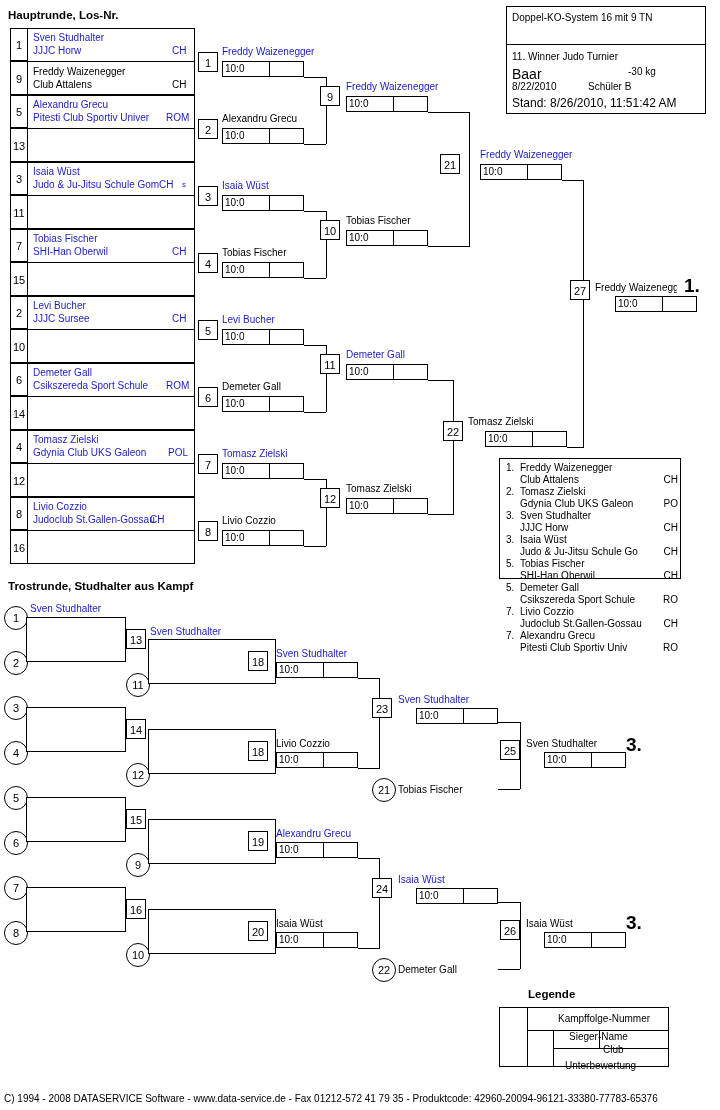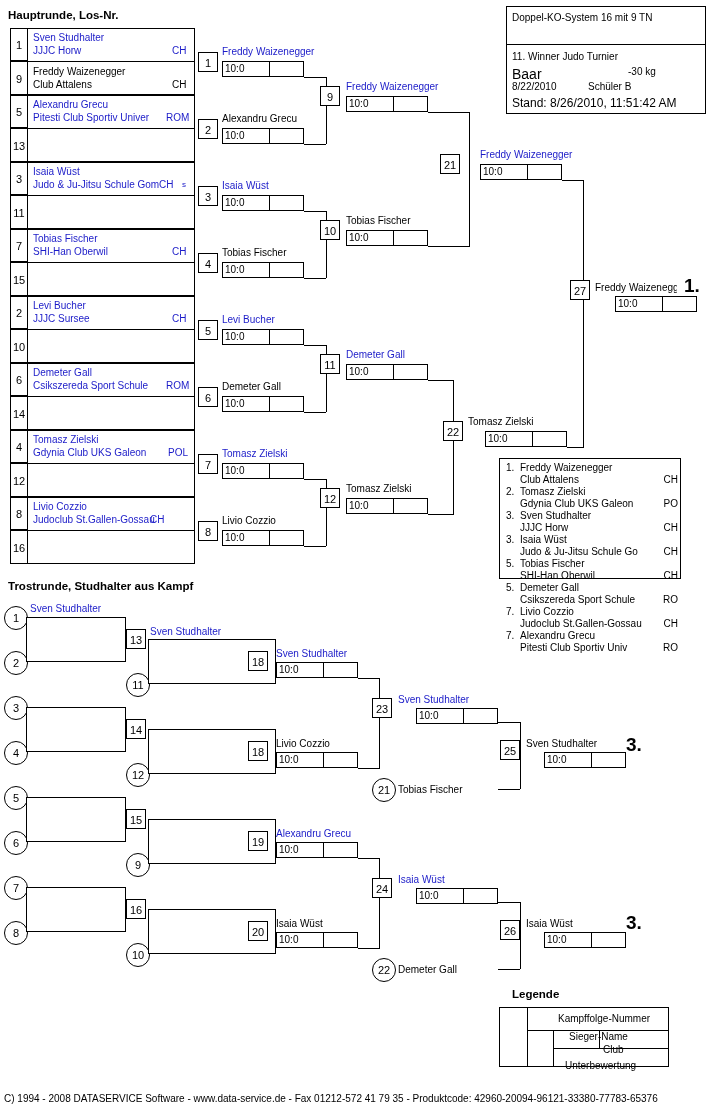--- a/index.html
+++ b/index.html
@@ -31,21 +31,21 @@
   .rank-row{font-size:10px;line-height:12px;white-space:nowrap;}
   .big{font-weight:bold;font-size:19px;}
   .footer{position:absolute;font-size:10px;}
   .playerbox{position:absolute;border:1px solid #000;box-sizing:border-box;background:#fff;}
 </style>
 </head>
 <body>
 
 <div class="abs title" style="left:8px;top:9px;">Hauptrunde, Los-Nr.</div>
 <div class="abs title" style="left:8px;top:580px;">Trostrunde, Studhalter aus Kampf</div>
-<div class="abs title" style="left:512px;top:988px;">Legende</div>
+<div class="abs title" style="left:528px;top:988px;">Legende</div>
 
 <div class="hdrbox" style="left:506px;top:6px;width:200px;height:108px;"></div>
 <div class="hl" style="left:506px;top:44px;width:200px;"></div>
 <div class="abs" style="left:512px;top:12px;font-size:10px;">Doppel-KO-System 16 mit 9 TN</div>
 <div class="abs" style="left:512px;top:51px;font-size:10px;">11. Winner Judo Turnier</div>
 <div class="abs" style="left:512px;top:66px;font-size:14px;">Baar</div>
 <div class="abs" style="left:628px;top:66px;font-size:10px;">-30 kg</div>
 <div class="abs" style="left:512px;top:81px;font-size:10px;">8/22/2010</div>
 <div class="abs" style="left:588px;top:81px;font-size:10px;">Schüler B</div>
 <div class="abs" style="left:512px;top:96px;font-size:12px;">Stand: 8/26/2010, 11:51:42 AM</div>

